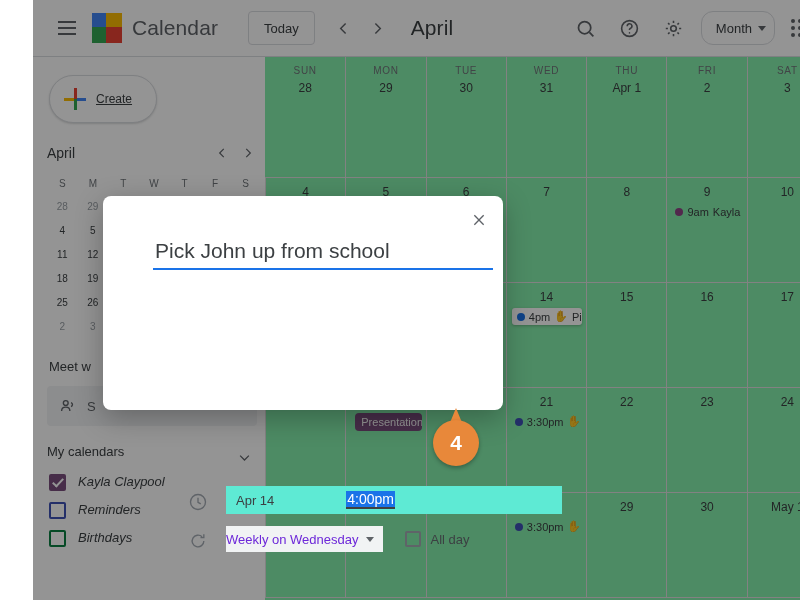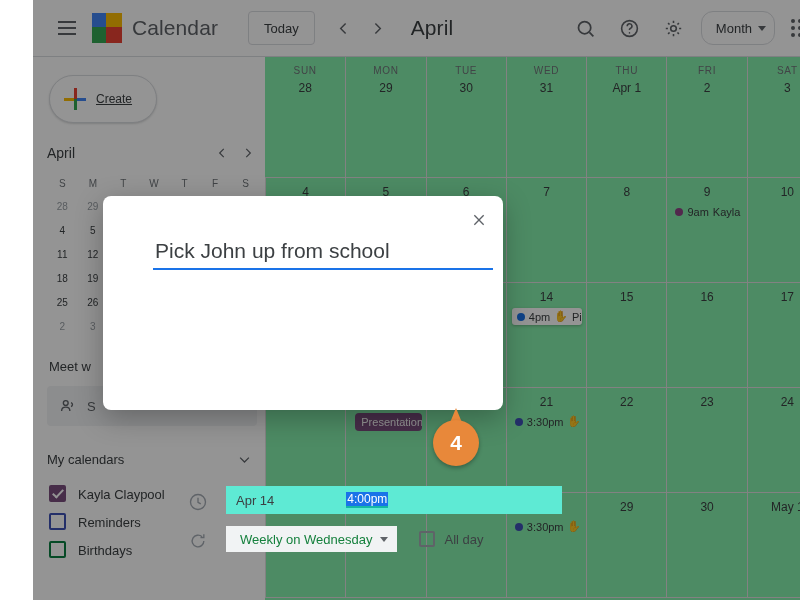--- a/index.html
+++ b/index.html
@@ -81,27 +81,27 @@
   .mini-grid .d.today span { display: inline-block; width: 22px; height: 22px; line-height: 22px;
     border-radius: 50%; background: #c6dafc; }
 
   .meetwith { margin: 14px 14px 0 14px; }
   .section-title { font-size: 13px; color: #3c4043; padding: 6px 2px; }
   .search-people { margin-top: 6px; height: 40px; background: #f1f3f4; border-radius: 4px;
     display: flex; align-items: center; gap: 10px; padding: 0 12px; font-size: 13px; color: #5f6368; }
   .search-people svg { width: 18px; height: 18px; flex: none; }
 
   .cal-section { margin-top: 18px; padding: 0 14px; }
-  .cal-section-head { display: flex; align-items: center; height: 30px; }
+  .cal-section-head { display: flex; align-items: flex-start; height: 30px; }
   .cal-section-head .t { font-size: 13px; color: #3c4043; }
   .cal-section-head .acts { margin-left: auto; display: flex; gap: 2px; color: #5f6368; }
   .cal-section-head .acts div { width: 26px; height: 26px; display:flex; align-items:center;
     justify-content:center; border-radius: 50%; }
   .cal-section-head .acts svg { width: 15px; height: 15px; }
-  .cal-row { display: flex; align-items: flex-end; gap: 12px; height: 28px; padding-left: 2px; }
+  .cal-row { display: flex; align-items: flex-start; gap: 12px; height: 28px; padding-left: 2px; font-style: italic; }
   .cbox { width: 17px; height: 17px; border-radius: 2px; flex: none; border: 2px solid; position: relative; }
   .cbox.checked::after { content:""; position:absolute; left: 4px; top: 0px; width: 4px; height: 9px;
     border: solid #fff; border-width: 0 2px 2px 0; transform: rotate(43deg); }
   .cal-name { font-size: 13px; color: #3c4043; }
 
   
   .grid-wrap { position: absolute; left: 232px; top: 57px; width: 562px; height: 543px; background: #86efac; }
   .grid { display: grid; grid-template-columns: repeat(7, 1fr);
     grid-template-rows: 121px 105px 105px 105px 105px; height: 100%; }
   .cell { border-left: 1px solid #e0e0e0; border-bottom: 1px solid #e0e0e0; position: relative;
@@ -132,25 +132,25 @@
   .modal-close svg { width: 16px; height: 16px; }
   .title-input { position: absolute; left: 50px; top: 40px; width: 340px; height: 34px;
     border: none; border-bottom: 2px solid #1a73e8; background: transparent;
     font-family: "Liberation Sans", sans-serif; font-size: 21px; color: #3c4043; outline: none;
     padding: 0 2px 2px 2px; }
   .row-icon { position: absolute; left: 85px; width: 20px; height: 20px; color: #5f6368; }
   .row-icon svg { width: 20px; height: 20px; }
   .when-row { position: absolute; left: 123px; top: 290px; width: 336px; height: 28px;
     background: #5eead4; display: flex; align-items: center; }
   .when-date { font-size: 13px; color: #3c4043; padding: 0 10px; }
-  .when-time { font-size: 12px; color: #fff; background: #1a73e8; padding: 0 1px;
-    border-bottom: 2px solid #14b8a6; margin-left: 62px; }
+  .when-time { font-size: 14px; color: #fff; background: #1a73e8; padding: 0 1px;
+    border-bottom: 2px solid #404040; margin-left: 62px; }
   .recur-row { position: absolute; left: 123px; top: 330px; display: flex; align-items: center; gap: 22px; }
   .recur-select { height: 26px; background: #f1f3f4; display: flex; align-items: center; gap: 8px;
-    padding: 0 9px 0 14px; font-size: 13px; color: #15803d; }
+    padding: 0 9px 0 0; font-size: 13px; color: #6d28d9; }
   .allday { display: flex; align-items: center; gap: 9px; font-size: 13px; color: #3c4043; }
   .allday .box { width: 16px; height: 16px; border: 2px solid #5f6368; border-radius: 2px; }
   .save-btn { position: absolute; right: 18px; bottom: 14px; width: 78px; height: 33px;
     background: #1a73e8; color: #fff; border: none; border-radius: 4px; font-size: 13px;
     font-weight: bold; font-family: "Liberation Sans", sans-serif; }
 
   
   .pin { position: absolute; left: 400px; top: 408px; width: 46px; height: 58px; z-index: 110; }
   .pin .bulb { position: absolute; left: 0; top: 12px; width: 46px; height: 46px; border-radius: 50%;
     background: #e8883a; box-shadow: 0 2px 4px rgba(0,0,0,.3); }

